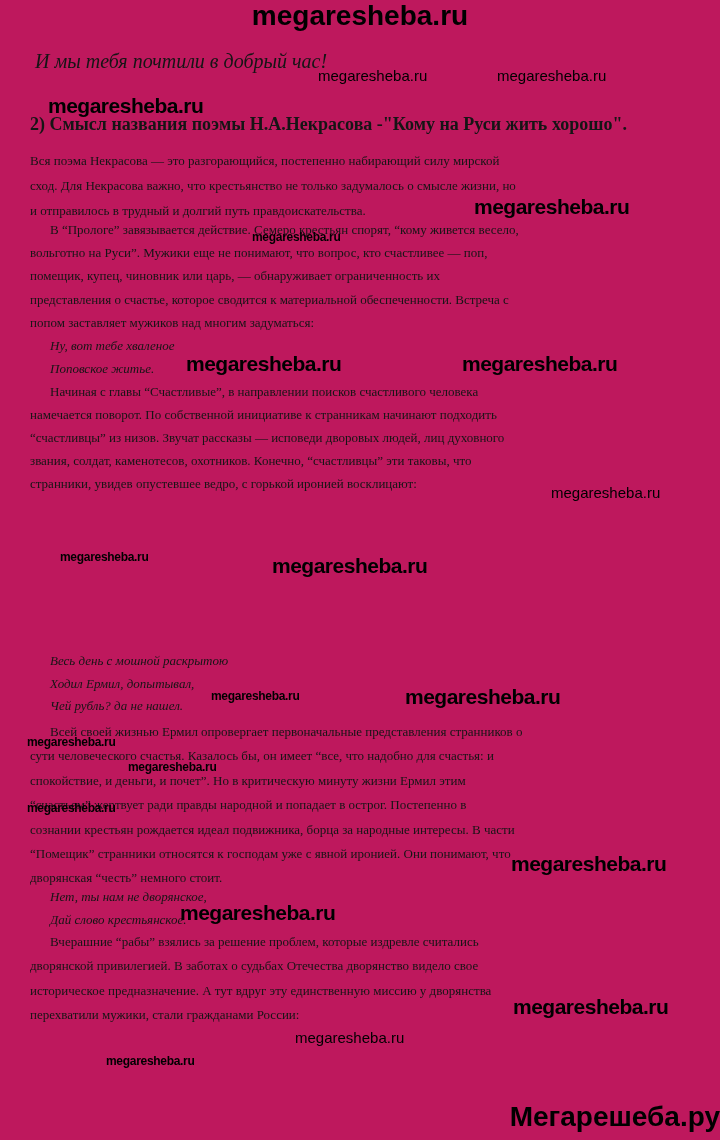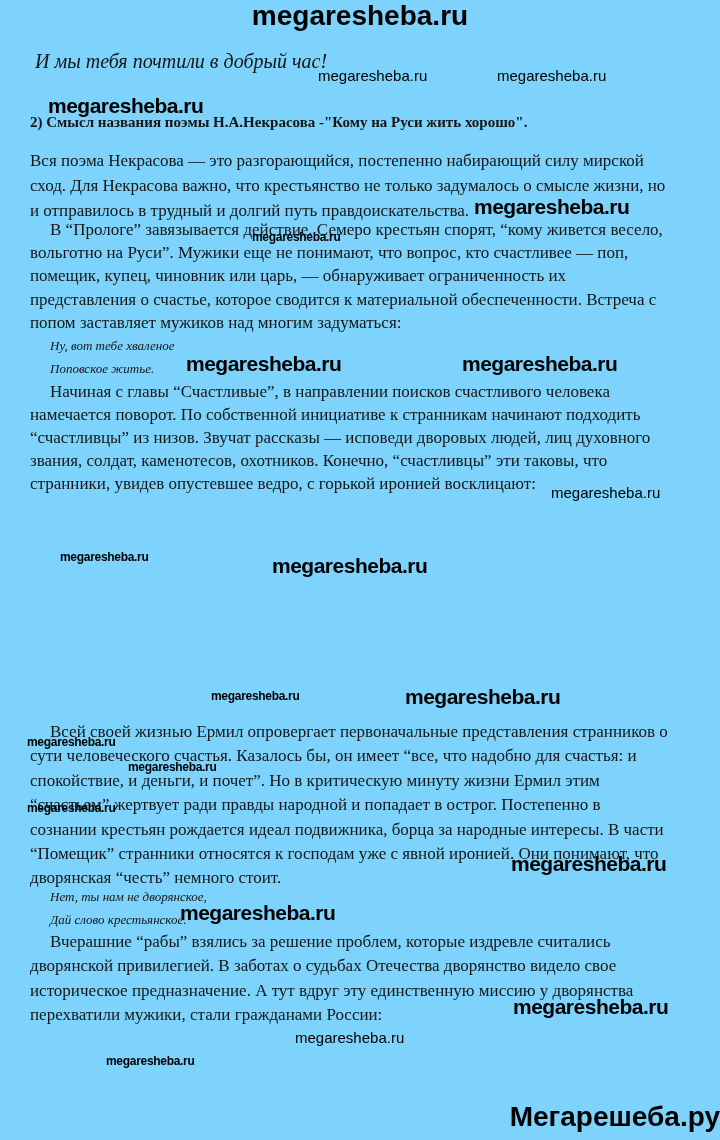--- a/index.html
+++ b/index.html
@@ -1,27 +1,27 @@
 <!DOCTYPE html>
 <html><head>
 <meta charset="utf-8">
 <style>
   html,body{margin:0;padding:0;background:#ffffff;}
-  .page{position:relative;width:720px;height:1140px;background:#7dd3fc;overflow:hidden;
+  .page{position:relative;width:720px;height:1140px;background:#be185d;overflow:hidden;
         font-family:"Liberation Serif", serif;color:#151515;}
   
   .wm{position:absolute;font-family:"Liberation Sans", sans-serif;color:#000;white-space:pre;}
   .wm-header{left:0;right:0;text-align:center;top:0;font-size:28px;font-weight:bold;}
   .wm-b21{font-size:21px;font-weight:bold;letter-spacing:-0.5px;}
   .wm-reg{font-size:15px;font-weight:500;}
   .wm-tiny{font-size:12px;font-weight:bold;letter-spacing:-0.3px;}
   
   .opener{position:absolute;left:35px;top:50px;font-style:italic;font-size:20px;white-space:pre;}
-  .heading{position:absolute;left:30px;top:114px;margin:0;font-size:15px;font-weight:bold;white-space:pre;}
-  .para{position:absolute;left:30px;width:690px;font-size:17px;white-space:pre;}
+  .heading{position:absolute;left:30px;top:114px;margin:0;font-size:18px;font-weight:bold;white-space:pre;}
+  .para{position:absolute;left:30px;width:690px;font-size:13px;white-space:pre;}
   .para.indent{text-indent:20px;}
   .verse{position:absolute;left:50px;width:600px;font-size:13px;font-style:italic;white-space:pre;}
   .footer-brand{position:absolute;left:0;right:0;top:1101px;text-align:right;
         font-family:"Liberation Sans", sans-serif;font-size:28px;font-weight:bold;color:#000;}
 </style>
 </head>
 <body>
 
 <div class="page">
 
@@ -57,20 +57,23 @@
 намечается поворот. По собственной инициативе к странникам начинают подходить
 “счастливцы” из низов. Звучат рассказы — исповеди дворовых людей, лиц духовного
 звания, солдат, каменотесов, охотников. Конечно, “счастливцы” эти таковы, что
 странники, увидев опустевшее ведро, с горькой иронией восклицают:</div>
   <span class="wm wm-reg" style="left:551px;top:484px">megaresheba.ru</span>
 
   <span class="wm wm-tiny" style="left:60px;top:550px">megaresheba.ru</span>
   <span class="wm wm-b21" style="left:272px;top:554px">megaresheba.ru</span>
 
 
+  <div class="verse" style="top:650px;line-height:22.5px">Весь день с мошной раскрытою
+Ходил Ермил, допытывал,
+Чей рубль? да не нашел.</div>
   <span class="wm wm-tiny" style="left:211px;top:689px">megaresheba.ru</span>
   <span class="wm wm-b21" style="left:405px;top:685px">megaresheba.ru</span>
 
   <div class="para indent" style="top:720px;line-height:24.4px">Всей своей жизнью Ермил опровергает первоначальные представления странников о
 сути человеческого счастья. Казалось бы, он имеет “все, что надобно для счастья: и
 спокойствие, и деньги, и почет”. Но в критическую минуту жизни Ермил этим
 “счастьем” жертвует ради правды народной и попадает в острог. Постепенно в
 сознании крестьян рождается идеал подвижника, борца за народные интересы. В части
 “Помещик” странники относятся к господам уже с явной иронией. Они понимают, что
 дворянская “честь” немного стоит.</div>

